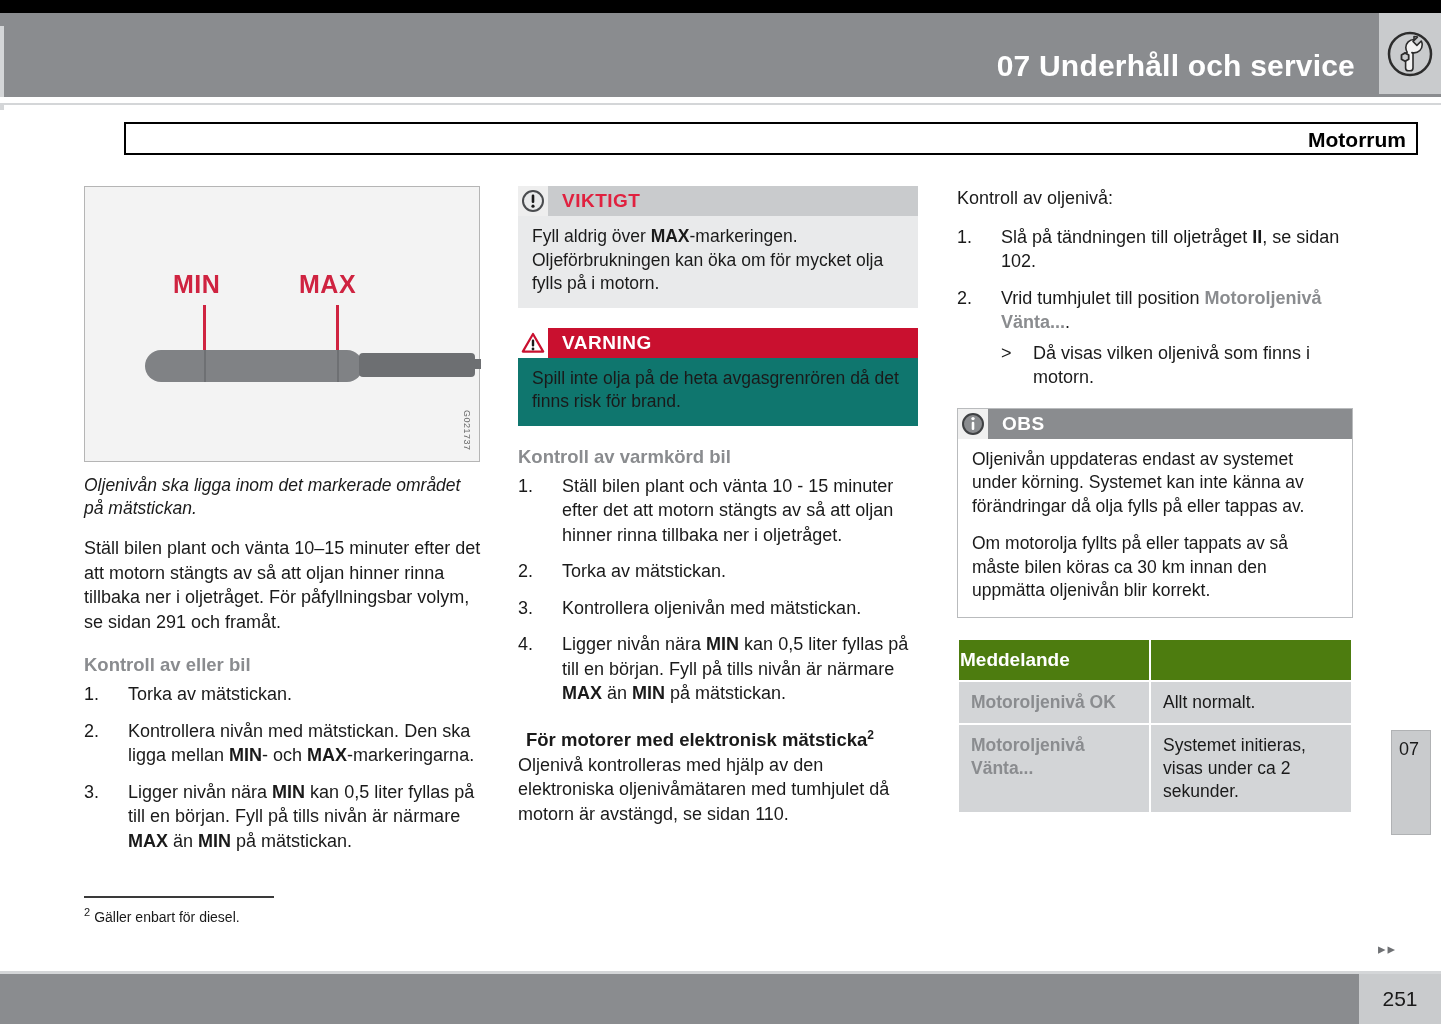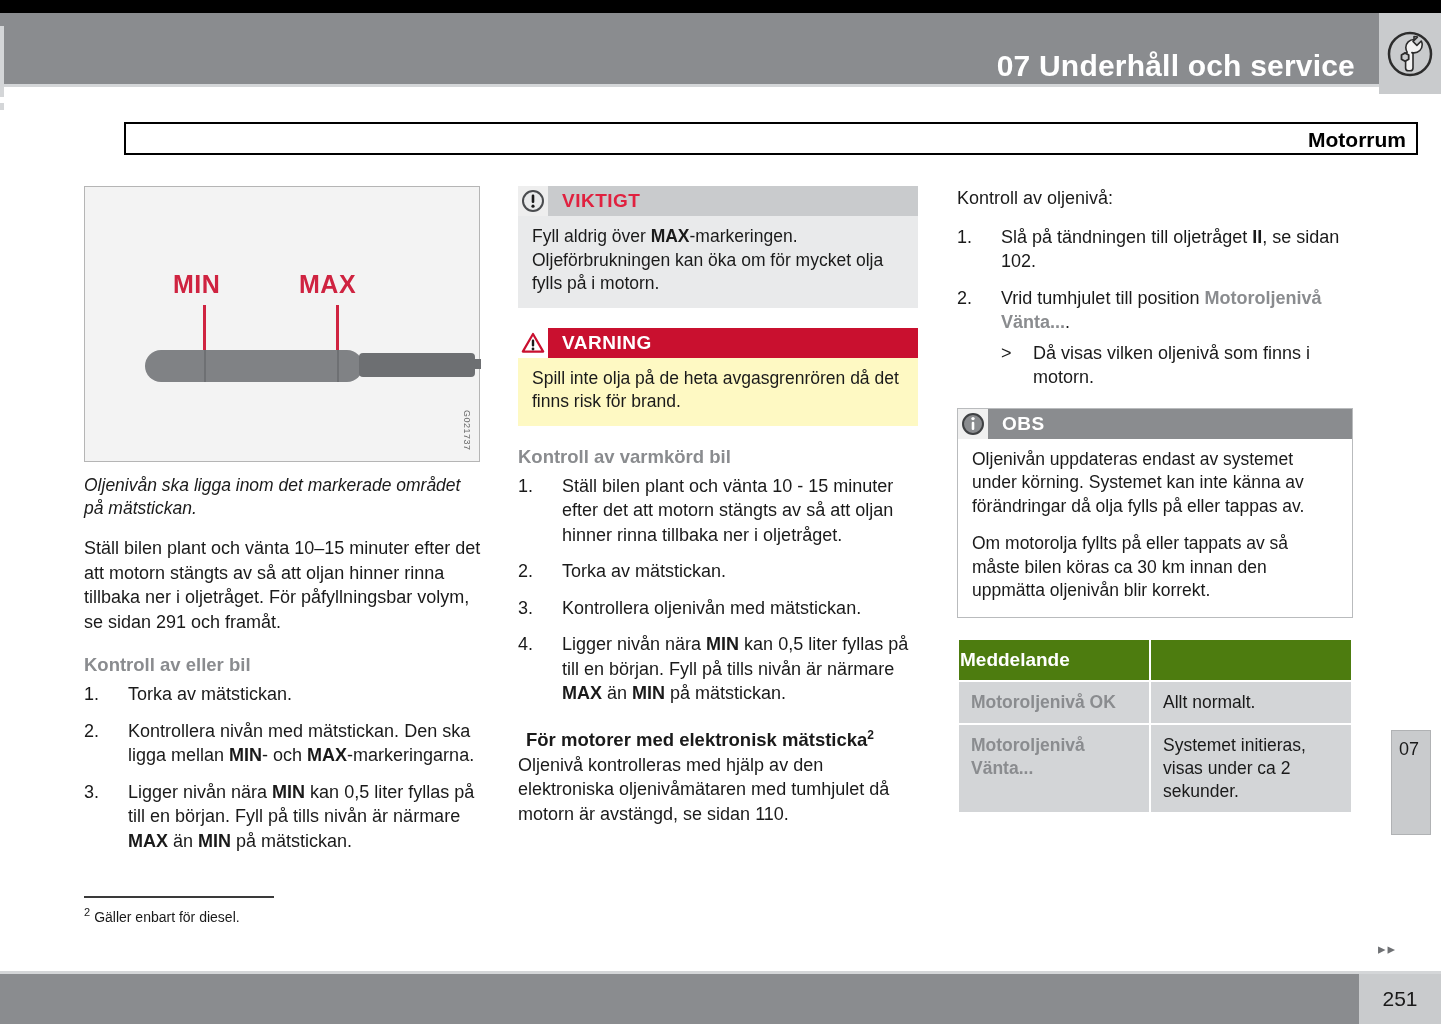--- a/index.html
+++ b/index.html
@@ -13,21 +13,21 @@
     font-family: "Liberation Sans", sans-serif;
     color: #1a1a1a;
   }
 
   
   #top-black {
     position: absolute; left: 0; top: 0; width: 1441px; height: 13px;
     background: #000000;
   }
   #header-band {
-    position: absolute; left: 0; top: 13px; width: 1441px; height: 74px;
+    position: absolute; left: 0; top: 13px; width: 1441px; height: 92px;
     background: #8a8c8f;
   }
   #header-band::after{
     content:""; position:absolute; left:0; right:0; bottom:0; height:3px;
     background:#d4d6d8;
   }
   #chapter-title {
     position: absolute; right: 86px; top: 36px;
     font-size: 30px; font-weight: bold; color: #ffffff;
     letter-spacing: 0.2px;
@@ -169,21 +169,21 @@
   }
   
   #viktigt .notice-head { background: #c9cbcd; }
   #viktigt .notice-head .ico { background: #eeeeee; }
   #viktigt .ttl { color: #e0213f; }
   #viktigt .notice-body { background: #e9eaeb; }
   
   #varning .notice-head { background: #c9102f; }
   #varning .notice-head .ico { background: #ffffff; }
   #varning .ttl { color: #ffffff; }
-  #varning .notice-body { background: #fef9c3; }
+  #varning .notice-body { background: #0f766e; }
   
   #obs { border: 1px solid #b9bbbd; }
   #obs .notice-head { background: #8a8c8f; }
   #obs .notice-head .ico { background: #f0f0f0; }
   #obs .ttl { color: #ffffff; }
   #obs .notice-body { background: #ffffff; padding-bottom: 14px; }
   #obs .notice-body p { margin: 0 0 14px 0; }
   #obs .notice-body p:last-child { margin-bottom: 0; }
 
   

